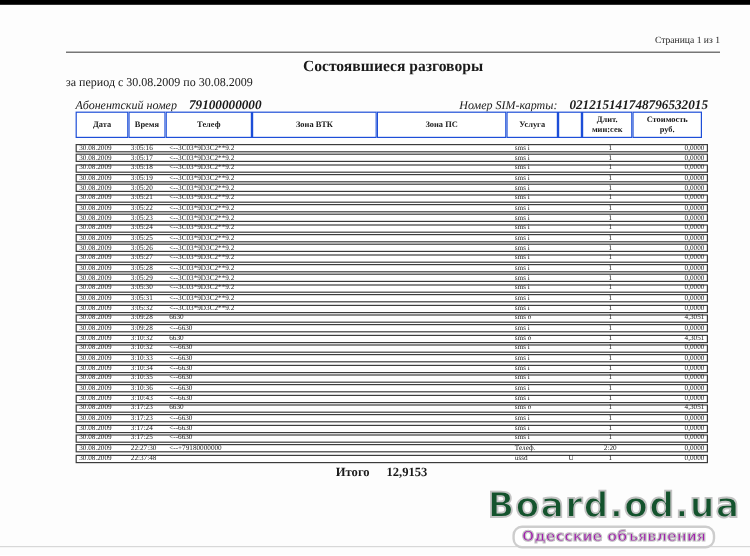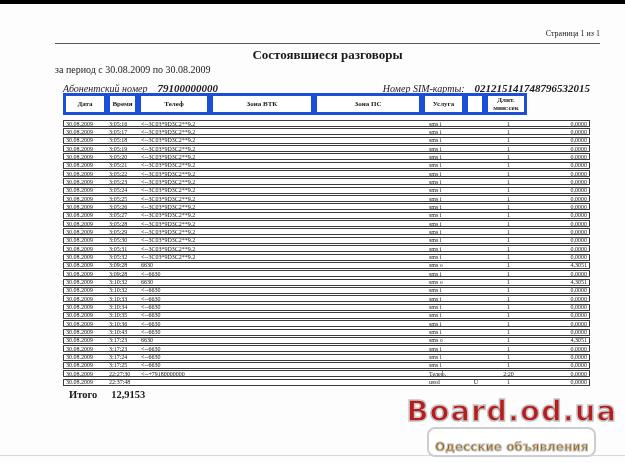--- a/index.html
+++ b/index.html
@@ -10,48 +10,48 @@
   .header-rule{position:absolute;top:43px;left:55px;width:545px;height:1px;background:#555;}
   .doc-title{position:absolute;top:47px;left:55px;width:545px;text-align:center;
              font-weight:bold;font-size:13px;}
   .doc-subtitle{position:absolute;top:64px;left:55px;width:545px;text-align:left;font-size:10px;}
   .meta{position:absolute;top:78px;left:63px;width:527px;display:flex;
         justify-content:space-between;align-items:flex-end;font-style:italic;}
   .meta-label{font-size:10px;}
   .meta-number{font-size:11px;font-weight:bold;margin-left:6px;}
   .table{position:absolute;top:93px;left:63px;width:527px;}
   .thead{display:flex;}
-  .th{box-sizing:border-box;border:3px solid #1d4ed8;height:22px;display:flex;flex-direction:column;
+  .th{box-sizing:border-box;border:1px solid #1d4ed8;height:22px;display:flex;flex-direction:column;
       justify-content:center;align-items:center;font-size:7px;font-weight:bold;line-height:8px;
       text-align:right;background:#fff;}
   .c0{width:44px}.c1{width:31px}.c2{width:72px}.c3{width:108px}.c4{width:104px}
   .c5{width:43px}.c6{width:20px}.c7{width:42px}.c8{width:58px}
   .tbody{margin-top:5px;height:266px;display:flex;flex-direction:column;justify-content:space-between;}
   .row{display:flex;align-items:center;height:7px;box-sizing:border-box;
        border:1px solid #3c3c3c;background:#fff;font-size:6px;line-height:6px;white-space:nowrap;}
   .td{box-sizing:border-box;overflow:visible;}
   .d-date{width:44px;padding-left:2px;}
   .d-time{width:31px;padding-left:1px;}
   .d-num{width:284px;padding-left:2px;}
   .d-svc{width:43px;padding-left:6px;}
   .d-flag{width:20px;text-align:center;}
   .d-dur{width:45px;text-align:center;}
   .d-cost{width:58px;text-align:right;padding-right:2px;}
-  .total{position:absolute;top:389px;left:65px;width:527px;display:flex;
-         justify-content:flex-start;font-weight:bold;font-size:10.5px;}
+  .total{position:absolute;top:389px;left:53px;width:527px;display:flex;
+         justify-content:center;font-weight:bold;font-size:10.5px;}
   .total-label{padding-left:4px;}
   .total-value{padding-right:1px;margin-left:14px;}
   .bottom-rule{position:absolute;bottom:7px;left:0;width:625px;height:1px;background:#d8d8d8;}
   .watermark{position:absolute;right:8px;bottom:6px;text-align:center;
              font-family:"DejaVu Sans", sans-serif;}
-  .wm-brand{font-size:29px;font-weight:bold;letter-spacing:1px;color:#b91c1c;
+  .wm-brand{font-size:29px;font-weight:bold;letter-spacing:1px;color:#14532d;
             -webkit-text-stroke:1.5px #c3c3c3;line-height:30px;margin-top:40px;}
-  .wm-tagline{display:inline-block;margin-top:1px;font-size:12px;font-weight:bold;color:#a16207;
+  .wm-tagline{display:inline-block;margin-top:1px;font-size:12px;font-weight:bold;color:#a21caf;
               -webkit-text-stroke:1px #c3c3c3;border:2px solid #cdcdcd;border-radius:8px;
-              padding:11px 6px 1px 6px;line-height:14px;background:#fff;}
+              padding:0 6px 1px 6px;line-height:14px;background:#fff;}
 </style>
 </head>
 <body>
 
 <div class="canvas">
   <div class="topbar"></div>
 
   <div class="page-label">Страница 1 из 1</div>
   <div class="header-rule"></div>
 
@@ -89,20 +89,24 @@
         <div class="th c5">
           <div>Услуга</div>
         </div>
         <div class="th c6">
           <div></div>
         </div>
         <div class="th c7">
           <div>Длит.</div>
           <div>мин:сек</div>
         </div>
+        <div class="th c8">
+          <div>Стоимость</div>
+          <div>руб.</div>
+        </div>
       </div>
     <div class="tbody">
         <div class="row">
           <div class="td d-date">30.08.2009</div>
           <div class="td d-time">3:05:16</div>
           <div class="td d-num">&lt;--3C03*9D3C2**9.2</div>
           <div class="td d-svc">sms i</div>
           <div class="td d-flag"></div>
           <div class="td d-dur">1</div>
           <div class="td d-cost">0,0000</div>

